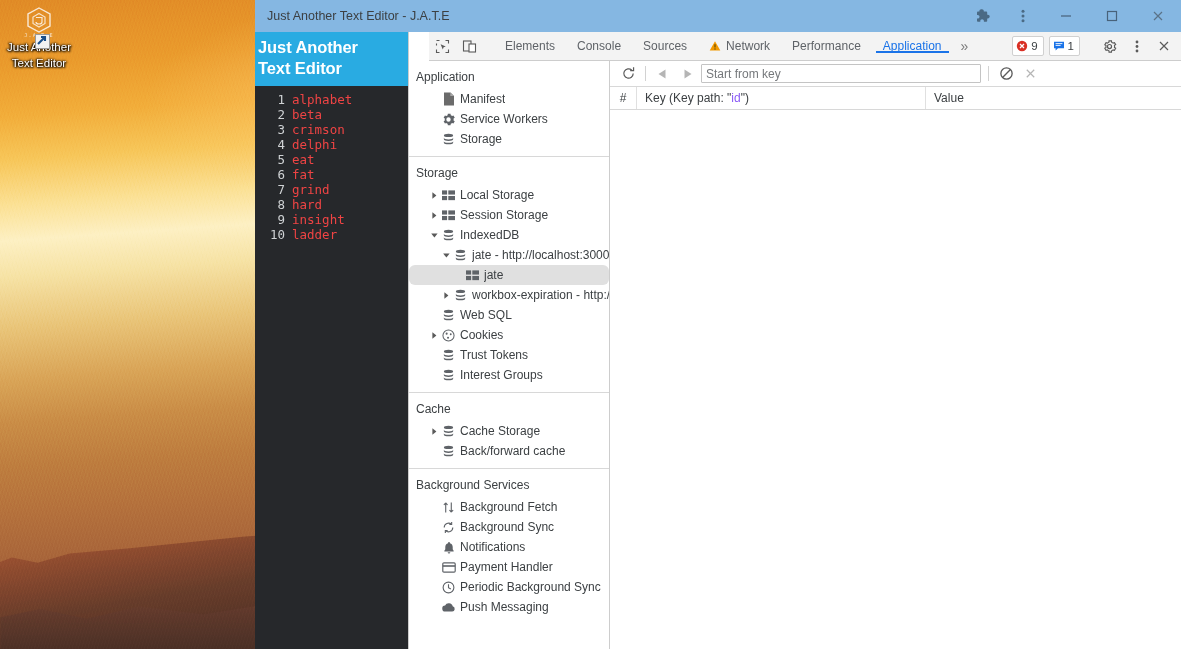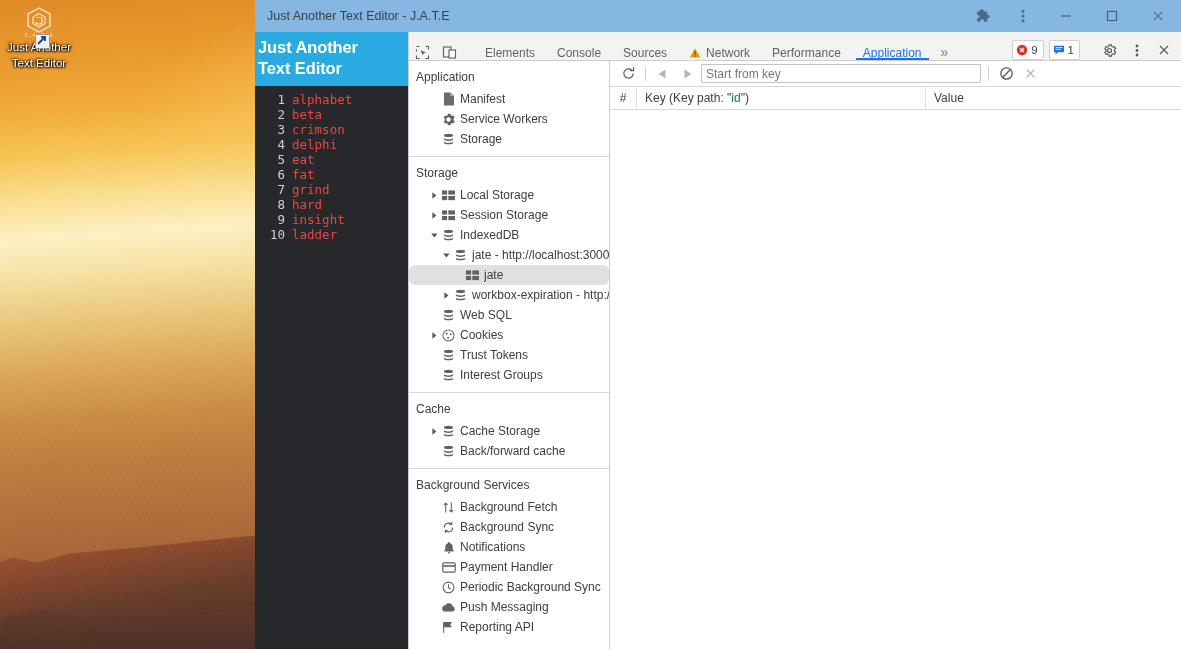--- a/index.html
+++ b/index.html
@@ -212,24 +212,25 @@
     flex: 1;
     display: flex;
     flex-direction: column;
     background: #ffffff;
     min-width: 0;
     border-left: 1px solid #cdcdcd;
   }
   #dt-tabbar {
     height: 28px;
     display: flex;
-    align-items: flex-end;
+    align-items: center;
     background: #f3f3f3;
     border-bottom: 1px solid #cdcdcd;
     flex: 0 0 28px;
+    margin-left: 20px;
   }
   .dt-icon-btn {
     width: 27px;
     display: flex;
     align-items: center;
     justify-content: center;
     color: #5a5a5a;
   }
   .dt-sep {
     width: 1px;
@@ -389,21 +390,21 @@
   .th {
     display: flex;
     align-items: center;
     padding-left: 8px;
     border-right: 1px solid #e0e0e0;
     white-space: nowrap;
   }
   .th.c0 { width: 26px; flex: 0 0 26px; justify-content:center; padding-left:0; }
   .th.c1 { width: 280px; flex: 0 0 280px; }
   .th.c2 { flex: 1; border-right: none; }
-  .kp-str { color: #0f766e; }
+  .kp-str { color: #8b5cf6; }
   #idb-rows { flex: 1; background: #fff; }
 </style>
 </head>
 <body>
 
 <div id="root">
 
   <div id="desktop">
     <div id="ridge"></div>
     <div id="ridge2"></div>
@@ -826,30 +827,20 @@
                 </div>
                 <div class="tree-row indent-1">
                   <span class="tw"></span>
                   <span class="tree-icon">
                     <svg width="14" height="11" viewBox="0 0 14 11" fill="#5f6368">
                       <path d="M3.4 9.6a3 3 0 0 1-.3-6 4 4 0 0 1 7.6.7 2.7 2.7 0 0 1-.5 5.3z"></path>
                     </svg>
                   </span>
                   <span class="tree-label">Push Messaging</span>
                 </div>
-                <div class="tree-row indent-1">
-                  <span class="tw"></span>
-                  <span class="tree-icon">
-                    <svg width="13" height="13" viewBox="0 0 14 14" fill="#5f6368">
-                      <path d="M2.2 1.2h8.6l-2 2.8 2 2.8H2.2z"></path>
-                      <rect x="1.2" y="1.2" width="1.1" height="11.6"></rect>
-                    </svg>
-                  </span>
-                  <span class="tree-label">Reporting API</span>
-                </div>
               </div>
             </div>
 
           <div id="dt-main">
 
             <div id="idb-toolbar">
               <div class="tb-icon">
                 <svg width="15" height="15" viewBox="0 0 16 16">
                   <path d="M13 8a5 5 0 1 1-1.6-3.7" fill="none" stroke="#5a5a5a" stroke-width="1.3"></path>
                   <path d="M13.4 1.4v3.6H9.8" fill="none" stroke="#5a5a5a" stroke-width="1.3"></path>

